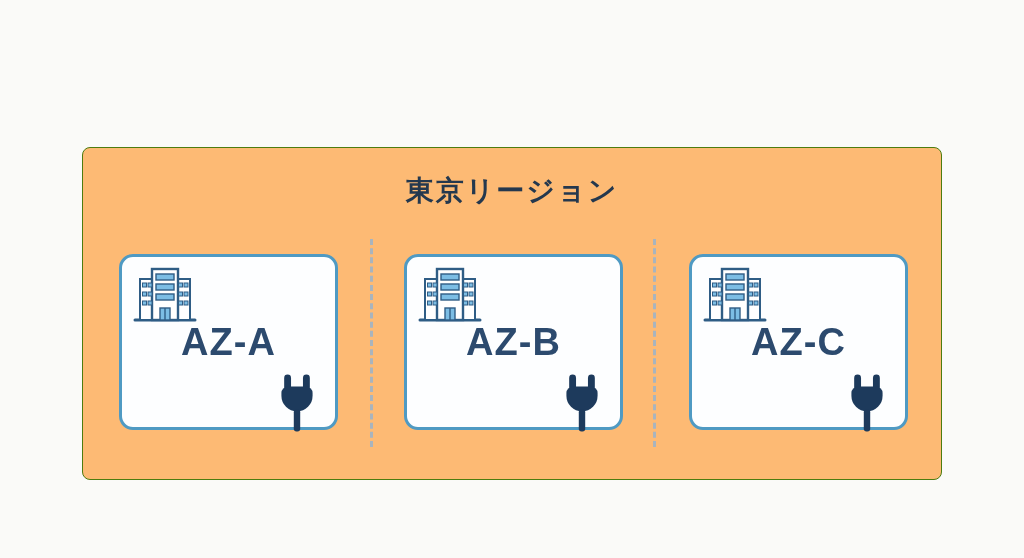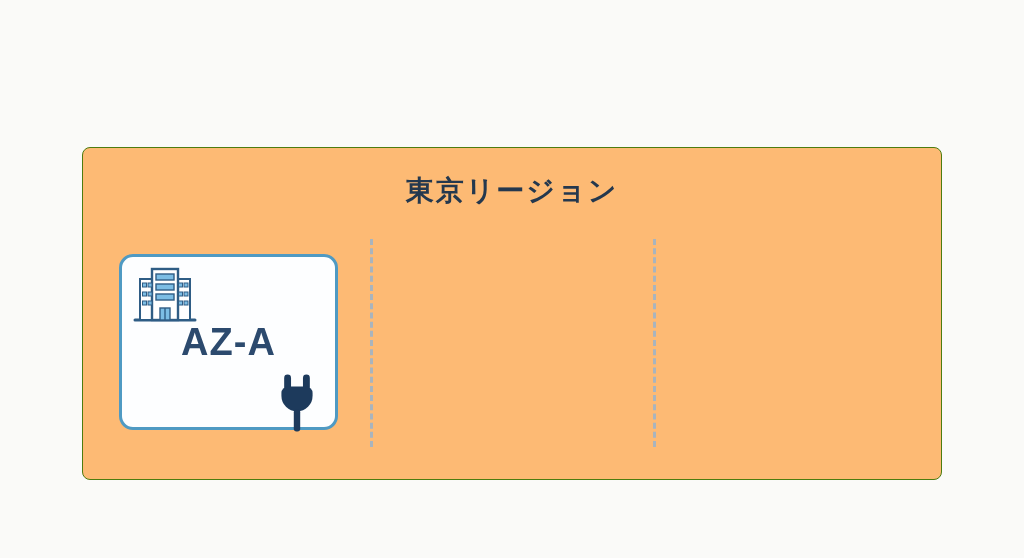--- a/index.html
+++ b/index.html
@@ -132,16 +132,34 @@
     <div class="az-card pos-a">
       <svg class="building-icon" viewBox="0 0 66 60">
           <use href="#building-glyph"></use>
         </svg>
       <div class="az-label">AZ-A</div>
       <svg class="plug-icon" viewBox="0 0 48 62">
           <use href="#plug-glyph"></use>
         </svg>
     </div>
 
+    <div class="az-card pos-b">
+      <svg class="building-icon" viewBox="0 0 66 60">
+          <use href="#building-glyph"></use>
+        </svg>
+      <div class="az-label">AZ-B</div>
+      <svg class="plug-icon" viewBox="0 0 48 62">
+          <use href="#plug-glyph"></use>
+        </svg>
+    </div>
 
+    <div class="az-card pos-c">
+      <svg class="building-icon" viewBox="0 0 66 60">
+          <use href="#building-glyph"></use>
+        </svg>
+      <div class="az-label">AZ-C</div>
+      <svg class="plug-icon" viewBox="0 0 48 62">
+          <use href="#plug-glyph"></use>
+        </svg>
+    </div>
   </div>
 
 </div>
 
 </body></html>

